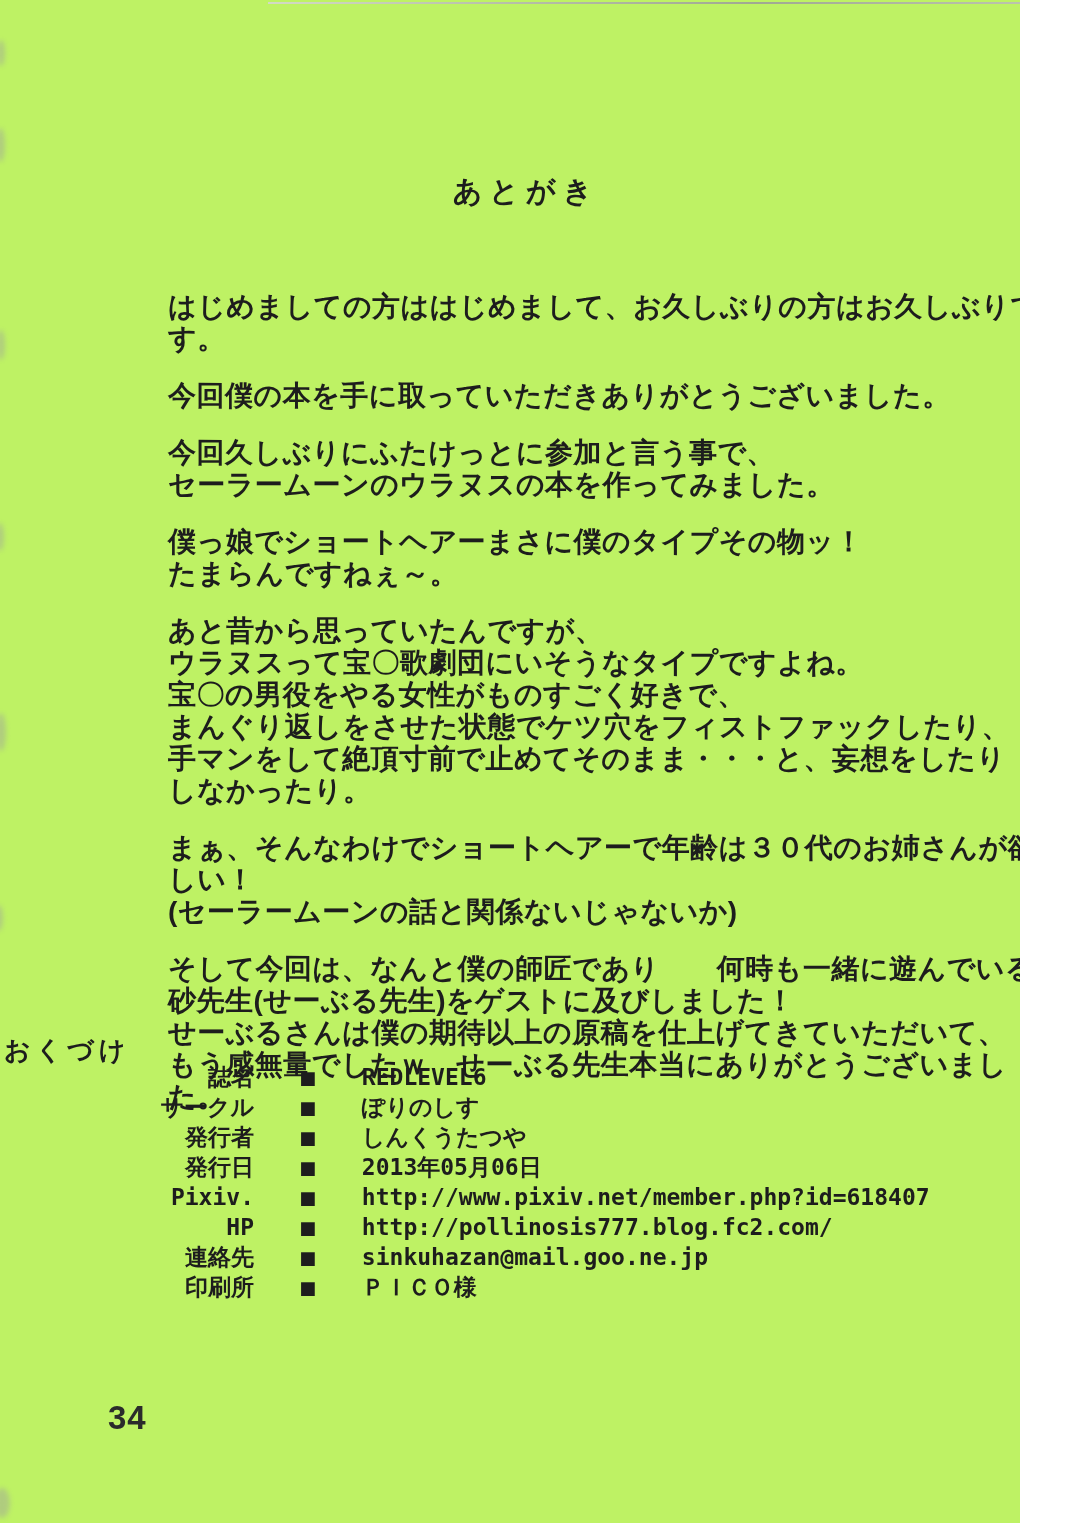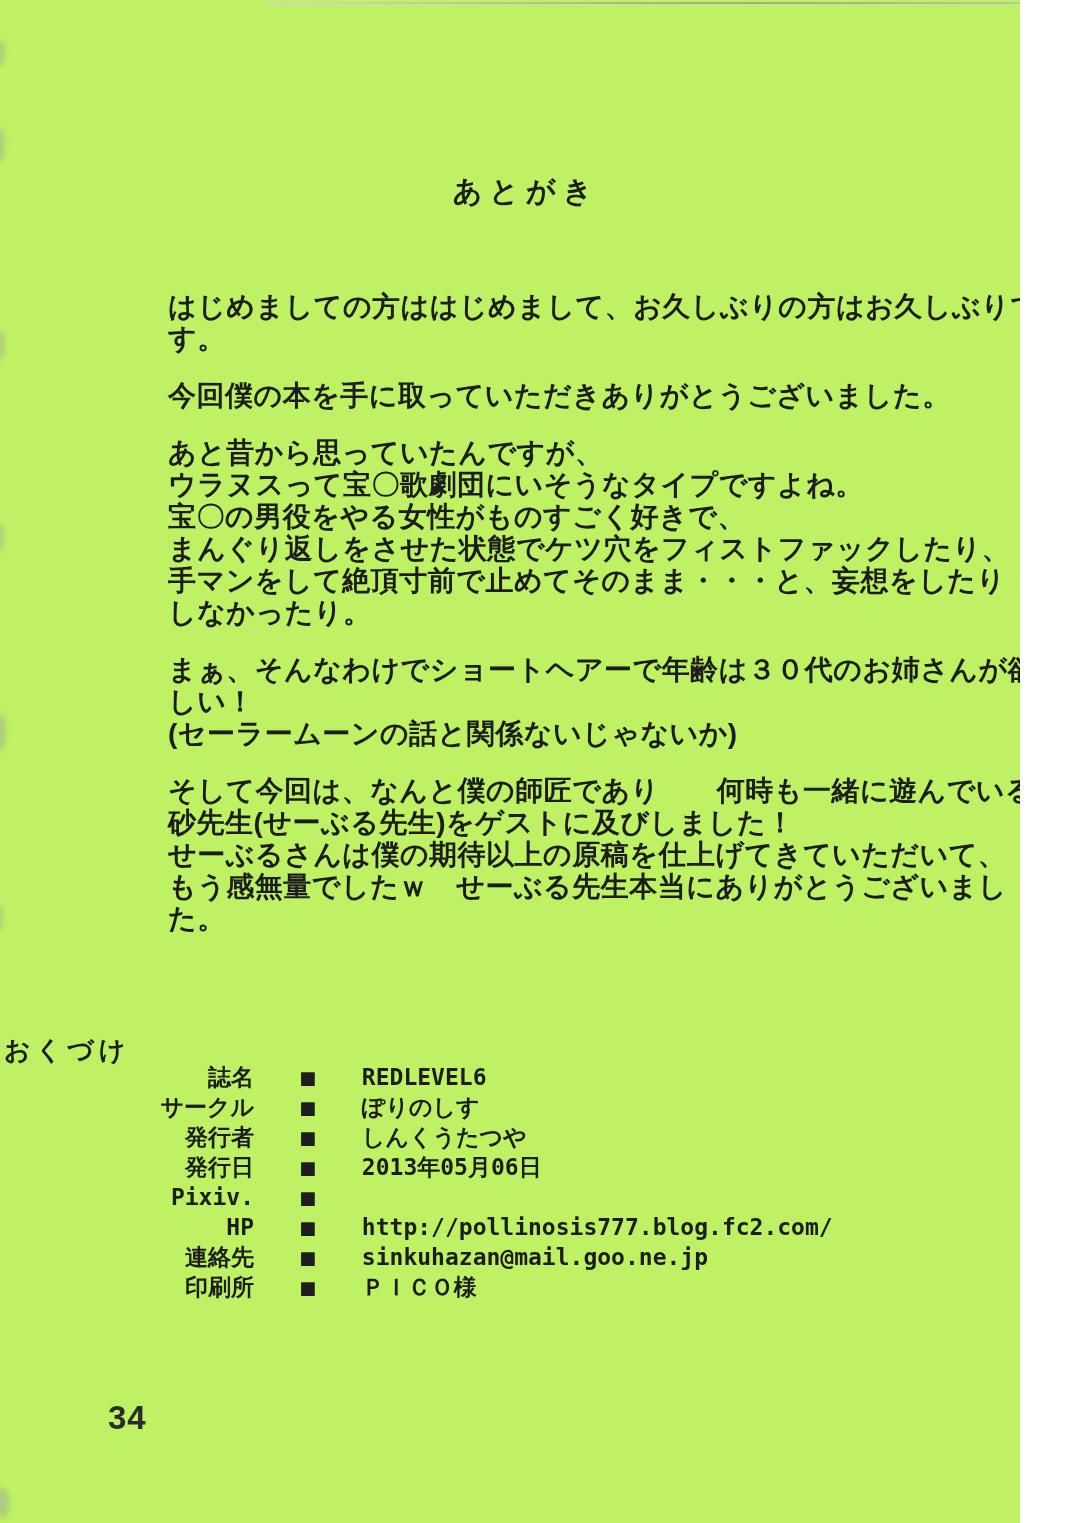--- a/index.html
+++ b/index.html
@@ -118,20 +118,24 @@
   <div class="smudge s4"></div>
   <div class="smudge s5"></div>
   <div class="smudge s6"></div>
   <div class="smudge s7"></div>
 
   <h1 class="title">あとがき</h1>
 
   <div class="body-text">
     <p>はじめましての方ははじめまして、お久しぶりの方はお久しぶりです。</p>
     <p>今回僕の本を手に取っていただきありがとうございました。</p>
+    <p>今回久しぶりにふたけっとに参加と言う事で、
+セーラームーンのウラヌスの本を作ってみました。</p>
+    <p>僕っ娘でショートヘアーまさに僕のタイプその物ッ！
+たまらんですねぇ～。</p>
     <p>あと昔から思っていたんですが、
 ウラヌスって宝〇歌劇団にいそうなタイプですよね。
 宝〇の男役をやる女性がものすごく好きで、
 まんぐり返しをさせた状態でケツ穴をフィストファックしたり、
 手マンをして絶頂寸前で止めてそのまま・・・と、妄想をしたり
 しなかったり。</p>
     <p>まぁ、そんなわけでショートヘアーで年齢は３０代のお姉さんが欲しい！
 (セーラームーンの話と関係ないじゃないか)</p>
     <p>そして今回は、なんと僕の師匠であり　　何時も一緒に遊んでいる
 砂先生(せーぶる先生)をゲストに及びしました！
@@ -158,20 +162,21 @@
         <span class="colophon-value">しんくうたつや</span>
     </div>
     <div class="colophon-row">
       <span class="colophon-label">発行日</span>
         <span class="colophon-marker">■</span>
         <span class="colophon-value">2013年05月06日</span>
     </div>
     <div class="colophon-row">
       <span class="colophon-label">Pixiv.</span>
         <span class="colophon-marker">■</span>
+        <span class="colophon-value">http://www.pixiv.net/member.php?id=618407</span>
     </div>
     <div class="colophon-row">
       <span class="colophon-label">HP</span>
         <span class="colophon-marker">■</span>
         <span class="colophon-value">http://pollinosis777.blog.fc2.com/</span>
     </div>
     <div class="colophon-row">
       <span class="colophon-label">連絡先</span>
         <span class="colophon-marker">■</span>
         <span class="colophon-value">sinkuhazan@mail.goo.ne.jp</span>

